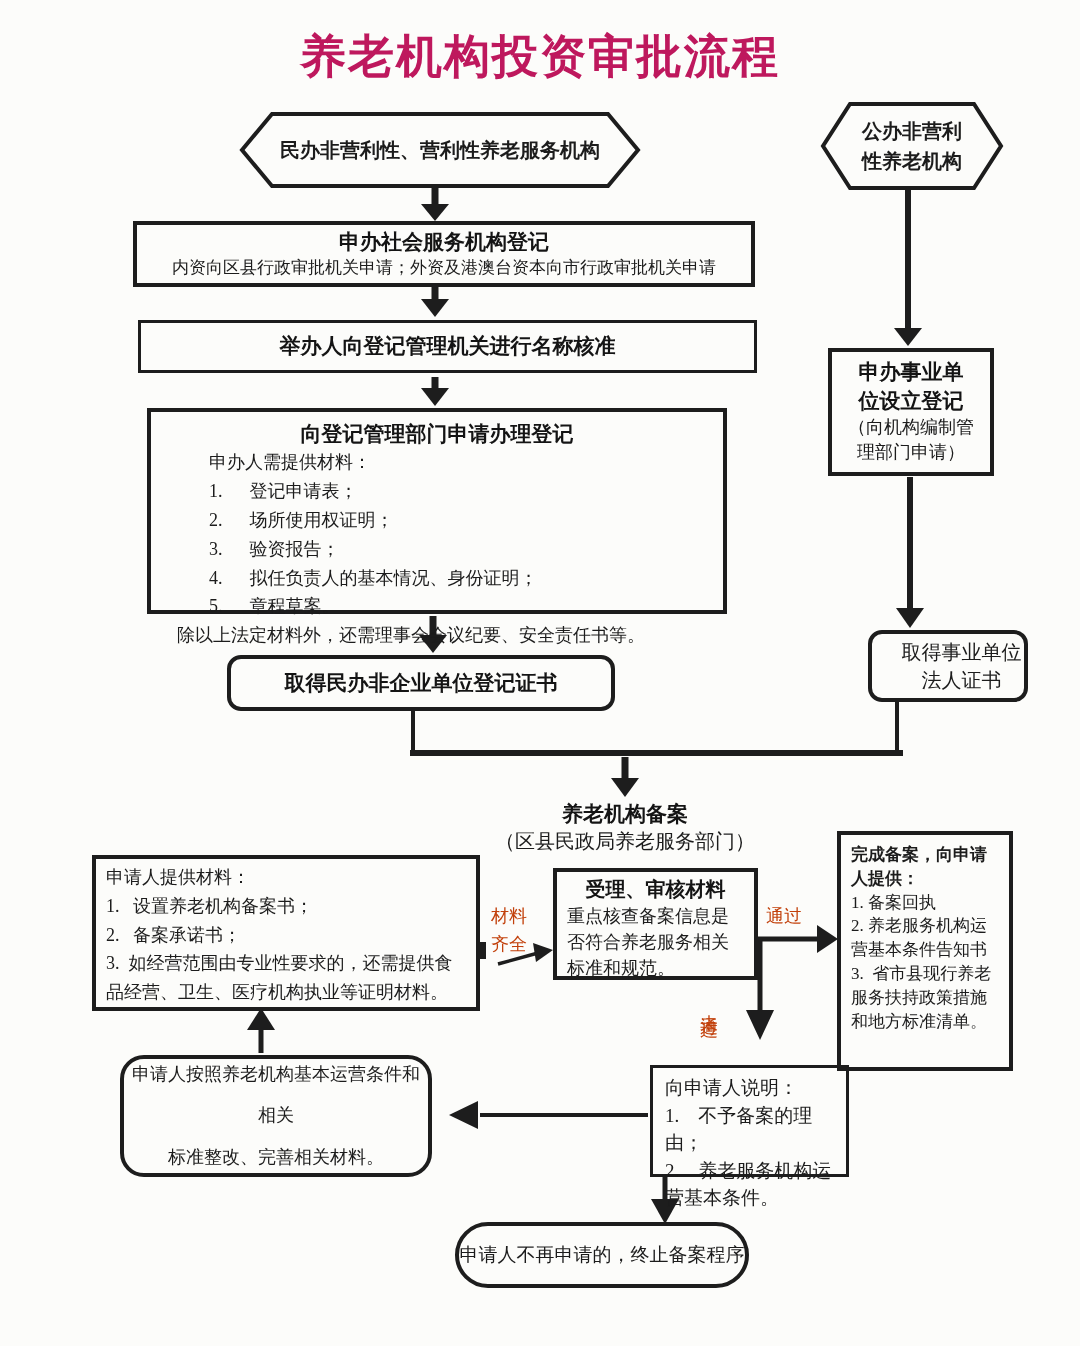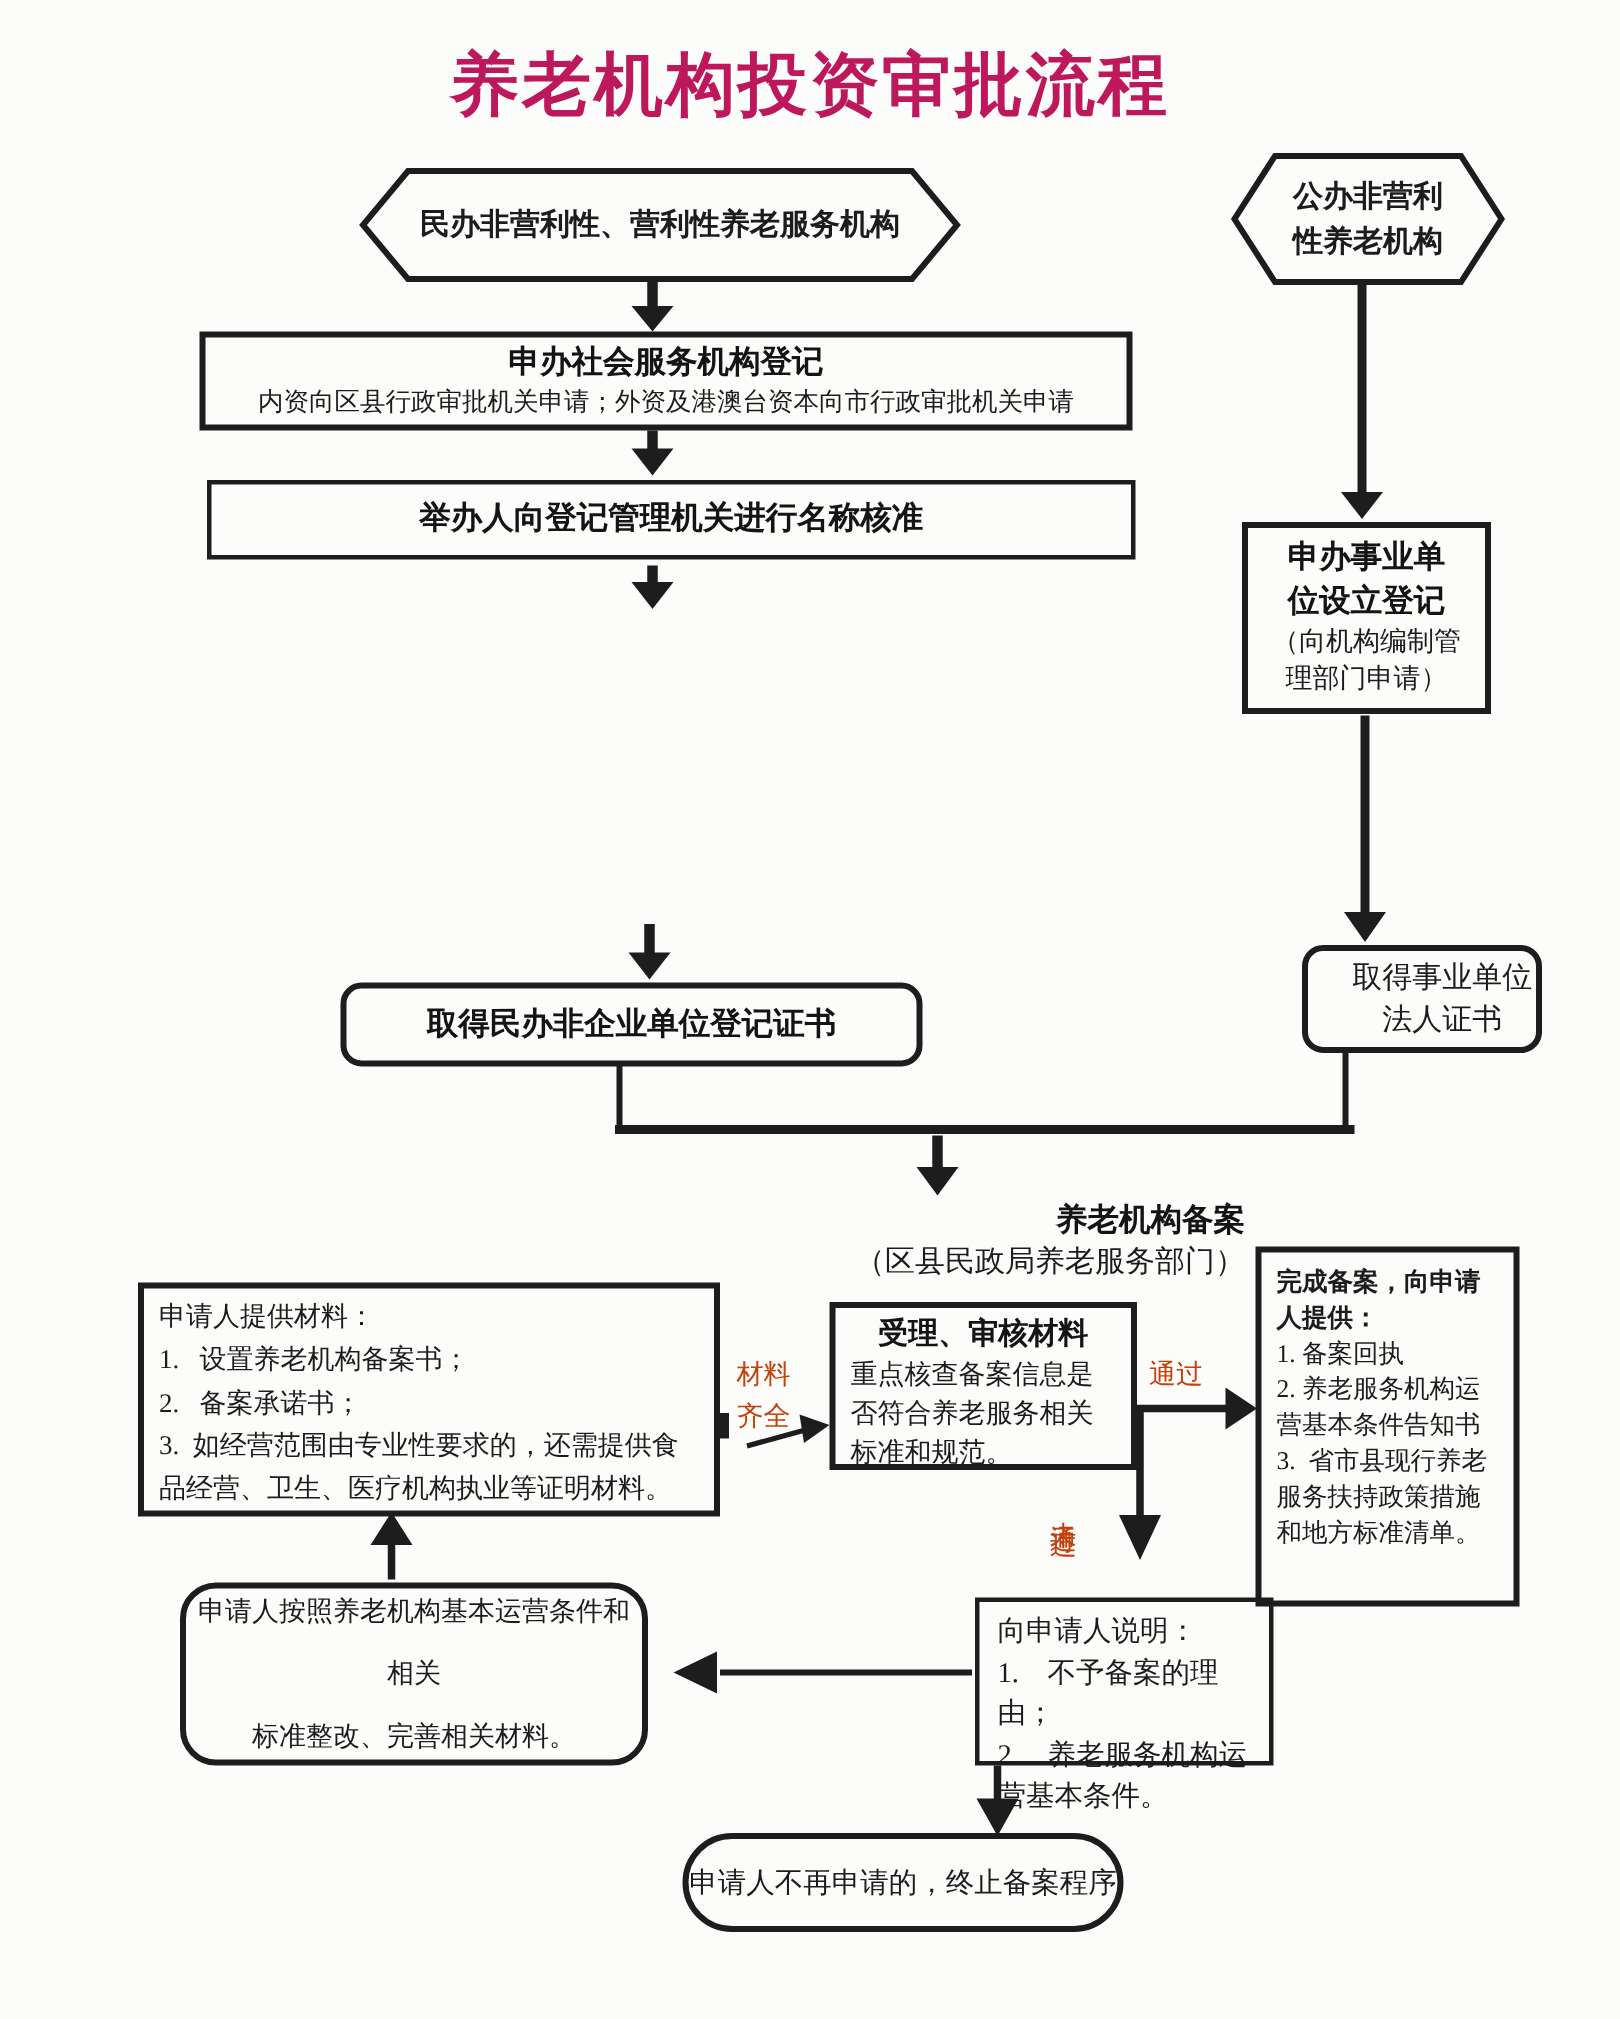--- a/index.html
+++ b/index.html
@@ -124,20 +124,30 @@
     <div class="hex-label">
       <div>公办非营利</div>
       <div>性养老机构</div>
     </div>
   </div>
 
   <div class="abs node center" style="left:138px;top:320px;width:619px;height:53px;border-width:3px;">
     <div class="node-title">举办人向登记管理机关进行名称核准</div>
   </div>
 
+  <div class="abs node" style="left:147px;top:408px;width:580px;height:206px;justify-content:flex-start;padding:8px 14px;">
+    <div class="node-title" style="text-align:center;">向登记管理部门申请办理登记</div>
+    <div class="list-line" style="padding-left:44px;">申办人需提供材料：</div>
+    <div class="list-line pre" style="padding-left:44px;">1.      登记申请表；</div>
+    <div class="list-line pre" style="padding-left:44px;">2.      场所使用权证明；</div>
+    <div class="list-line pre" style="padding-left:44px;">3.      验资报告；</div>
+    <div class="list-line pre" style="padding-left:44px;">4.      拟任负责人的基本情况、身份证明；</div>
+    <div class="list-line pre" style="padding-left:44px;">5.      章程草案。</div>
+    <div class="list-line" style="padding-left:12px;">除以上法定材料外，还需理事会会议纪要、安全责任书等。</div>
+  </div>
 
   <div class="abs node center" style="left:828px;top:348px;width:166px;height:128px;">
     <div class="node-title">
       <div>申办事业单</div>
       <div>位设立登记</div>
     </div>
     <div style="font-size:18px;line-height:1.4;">
       <div>（向机构编制管</div>
       <div>理部门申请）</div>
     </div>
@@ -147,21 +157,21 @@
     <div class="node-title">取得民办非企业单位登记证书</div>
   </div>
 
   <div class="abs node center rounded" style="left:868px;top:630px;width:160px;height:72px;padding-left:27px;">
     <div style="font-size:20px;line-height:1.4;">
       <div>取得事业单位</div>
       <div>法人证书</div>
     </div>
   </div>
 
-  <div class="abs" style="left:420px;top:800px;width:410px;text-align:right;">
+  <div class="abs" style="left:420px;top:800px;width:410px;text-align:center;">
     <div class="node-title">养老机构备案</div>
     <div style="font-size:20px;line-height:1.35;">（区县民政局养老服务部门）</div>
   </div>
 
   <div class="abs node" style="left:92px;top:855px;width:388px;height:156px;justify-content:flex-start;padding:4px 10px;">
     <div class="list-line">申请人提供材料：</div>
     <div class="list-line pre">1.   设置养老机构备案书；</div>
     <div class="list-line pre">2.   备案承诺书；</div>
     <div class="list-line pre">3.  如经营范围由专业性要求的，还需提供食品经营、卫生、医疗机构执业等证明材料。</div>
   </div>

